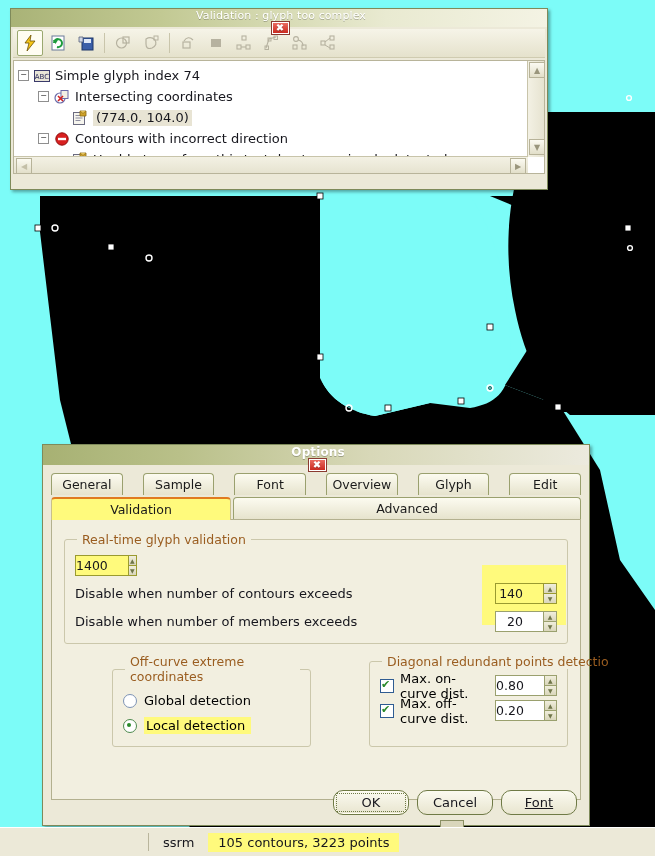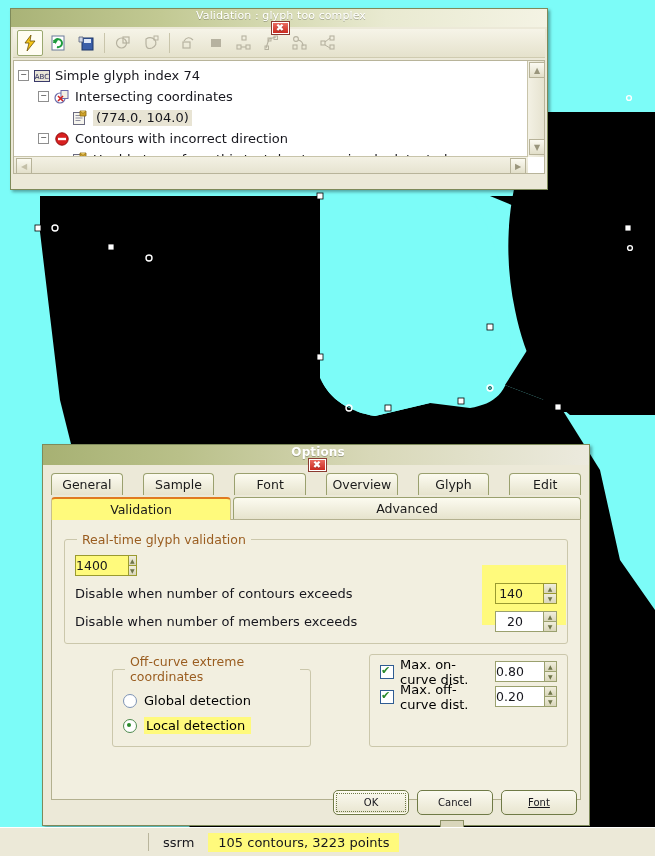--- a/index.html
+++ b/index.html
@@ -211,23 +211,23 @@
   }
   .chk.on::after {
     content:'\2714'; position:absolute; left:0px; top:-2px;
     font-size:11px; color:#2a8a2a; line-height:13px;
   }
   .optlabel.hl { background:#fffa7c; padding:1px 6px 1px 2px; }
 
   .btnbar { position:absolute; right:12px; bottom:10px; display:flex; gap:8px; }
   .dbtn {
     width:74px;height:23px;
-    border:1px solid #6f7a46;border-radius:5px;
+    border:1px solid #6f7a46;border-radius:10px;
     background: linear-gradient(to bottom,#fbfaf0,#e8e5cf);
-    font-size:10px; color:#16161d;
+    font-size:13px; color:#16161d;
     display:flex;align-items:center;justify-content:center;
     cursor:pointer;
   }
   .dbtn.focus { outline:none; box-shadow: inset 0 0 0 1px #fffdf0; }
   .dbtn.focus .inner { border:1px dotted #6f7a46; width:68px;height:17px; display:flex;align-items:center;justify-content:center;}
   .dbtn .ul { text-decoration: underline; }
 
   .dlg-foot-nub {
     position:absolute; left:440px; top:820px;
     width:22px;height:7px;background:#d9d6bb;border:1px solid #8a8f63;
@@ -535,20 +535,21 @@
             <span class="radio"></span>
             <span class="optlabel">Global detection</span>
           </div>
           <div class="optrow">
             <span class="radio on"></span>
             <span class="optlabel hl">Local detection</span>
           </div>
         </fieldset>
 
         <fieldset class="grp col-right">
+          <legend>Diagonal redundant points detectio</legend>
           <div class="optrow">
             <span class="chk on"></span>
             <span class="optlabel">Max. on-curve dist.</span>
             <span class="spin" style="margin-left:10px">
               <span class="sval">0.80</span>
               <span class="sarrows">
                 <span class="sar top">▲</span>
                 <span class="sar">▼</span>
               </span>
             </span>

